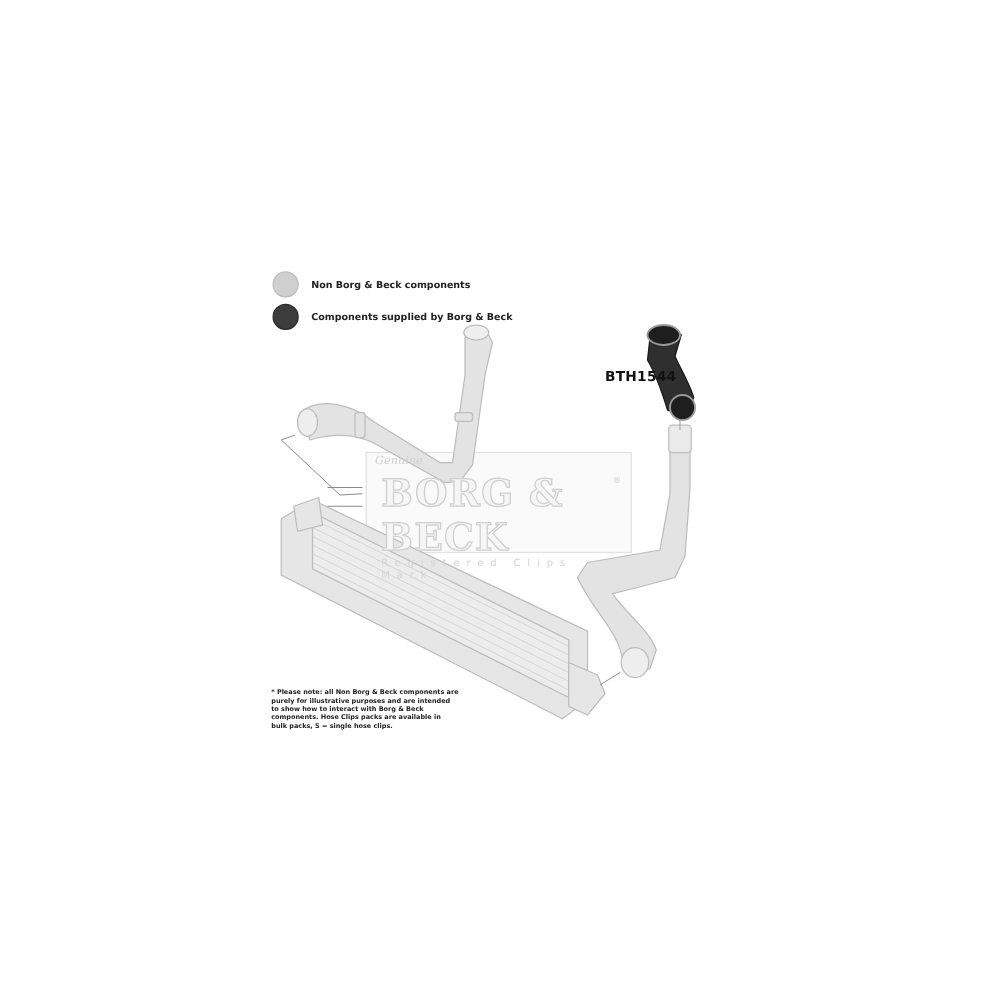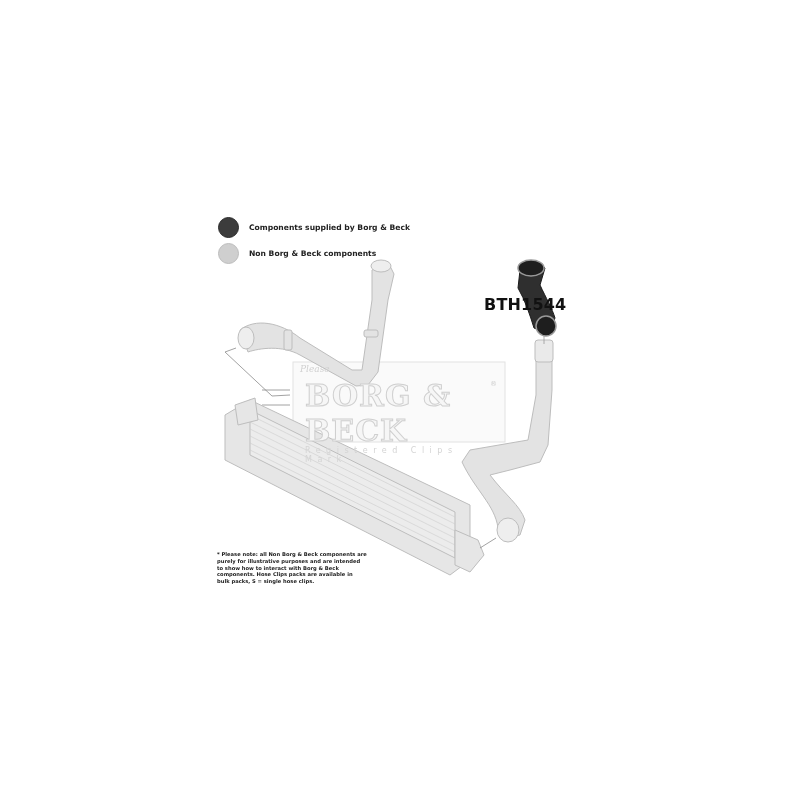--- a/index.html
+++ b/index.html
@@ -3,21 +3,21 @@
 <meta charset="utf-8">
 <style>
   html,body{margin:0;padding:0;background:#ffffff;}
   body{width:800px;height:800px;position:relative;overflow:hidden;font-family:"DejaVu Sans",sans-serif;}
   .legend{position:absolute;left:218px;top:216px;}
   .legend-row{display:flex;align-items:center;height:22px;margin-bottom:4px;}
   .dot{width:19px;height:19px;border-radius:50%;margin-right:10px;}
   .dot.light{background:#cfcfcf;border:1px solid #bdbdbd;}
   .dot.dark{background:#3c3c3c;border:1px solid #2a2a2a;}
   .legend-label{font-size:7.6px;font-weight:bold;color:#222;}
-  .part-label{position:absolute;left:484px;top:295px;font-size:16px;font-weight:bold;color:#111;letter-spacing:0.2px;}
+  .part-label{position:absolute;left:484px;top:295px;font-size:11px;font-weight:bold;color:#111;letter-spacing:0.2px;}
   .note{position:absolute;left:217px;top:551px;width:150px;font-size:5.2px;line-height:6.8px;color:#222;font-weight:bold;}
   svg.diagram{position:absolute;left:0;top:0;}
   .wm{position:absolute;left:305px;top:378px;width:190px;text-align:left;color:#f4f4f4;}
   .wm-main{font-family:"DejaVu Serif",serif;font-size:30px;font-weight:bold;letter-spacing:1px;
     -webkit-text-stroke:1px #cfcfcf;color:#f6f6f6;}
   .wm-sub{font-size:8px;letter-spacing:5.5px;color:#d4d4d4;margin-top:-2px;}
   .wm-gen{position:absolute;left:300px;top:364px;font-family:"DejaVu Serif",serif;font-style:italic;font-size:9px;color:#d0d0d0;}
   .wm-reg{position:absolute;left:490px;top:380px;font-size:7px;color:#cfcfcf;}
 </style>
 </head>
@@ -64,33 +64,33 @@
   </g>
 
   <g>
     <path d="M520 270 C528 262 540 262 545 268 L540 285 C546 298 552 308 555 318 L548 334 L534 328 C530 315 525 300 518 288 Z" fill="#2f2f2f" stroke="#1b1b1b" stroke-width="1"></path>
     <ellipse cx="531" cy="268" rx="13" ry="8" fill="#1e1e1e" stroke="#999" stroke-width="1.5"></ellipse>
     <ellipse cx="546" cy="326" rx="10" ry="10" fill="#1e1e1e" stroke="#999" stroke-width="1.5"></ellipse>
     <line x1="544" y1="336" x2="544" y2="344" stroke="#999" stroke-width="0.8"></line>
   </g>
 </svg>
 
-<div class="wm-gen">Please</div>
+<div class="wm-gen">Genuine</div>
 <div class="wm">
   <div class="wm-main">BORG &amp; BECK</div>
   <div class="wm-sub">Registered Clips Mark</div>
 </div>
 <div class="wm-reg">®</div>
 
 <div class="legend">
   <div class="legend-row">
+    <div class="dot light"></div>
+    <span class="legend-label">Non Borg &amp; Beck components</span>
+  </div>
+  <div class="legend-row">
     <div class="dot dark"></div>
     <span class="legend-label">Components supplied by Borg &amp; Beck</span>
-  </div>
-  <div class="legend-row">
-    <div class="dot light"></div>
-    <span class="legend-label">Non Borg &amp; Beck components</span>
   </div>
 </div>
 
 <div class="part-label">BTH1544</div>
 
 <div class="note">* Please note: all Non Borg &amp; Beck components are purely for illustrative purposes and are intended to show how to interact with Borg &amp; Beck components. Hose Clips packs are available in bulk packs, S = single hose clips.</div>
 
 </body></html>

